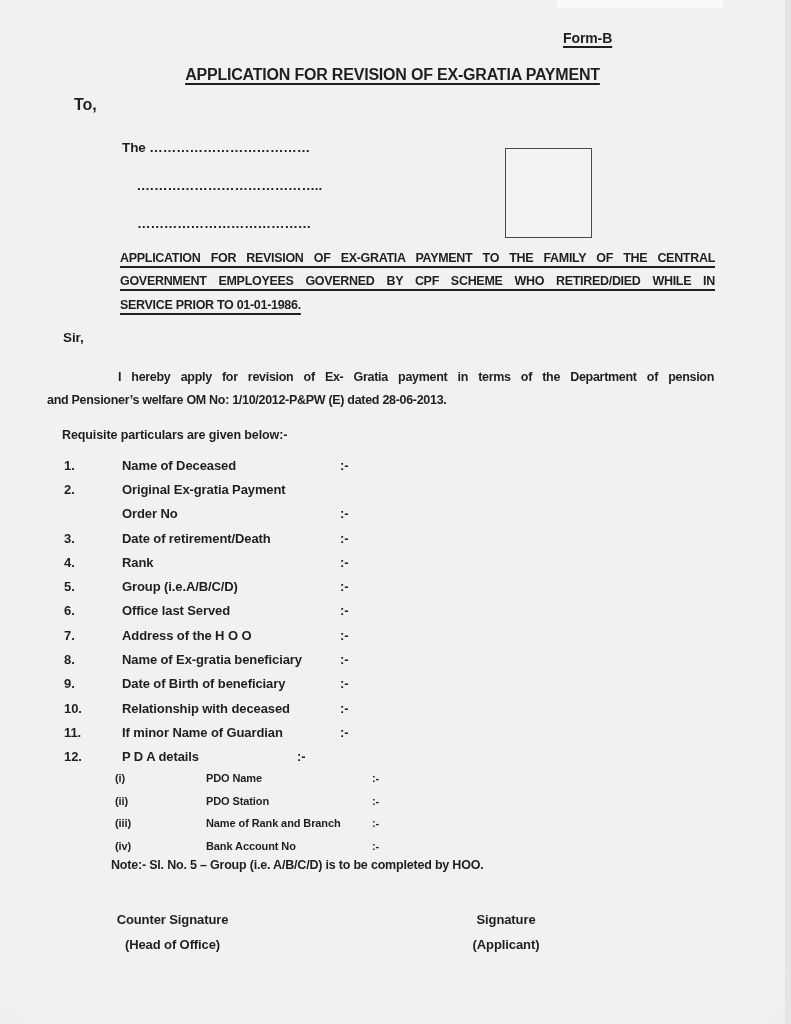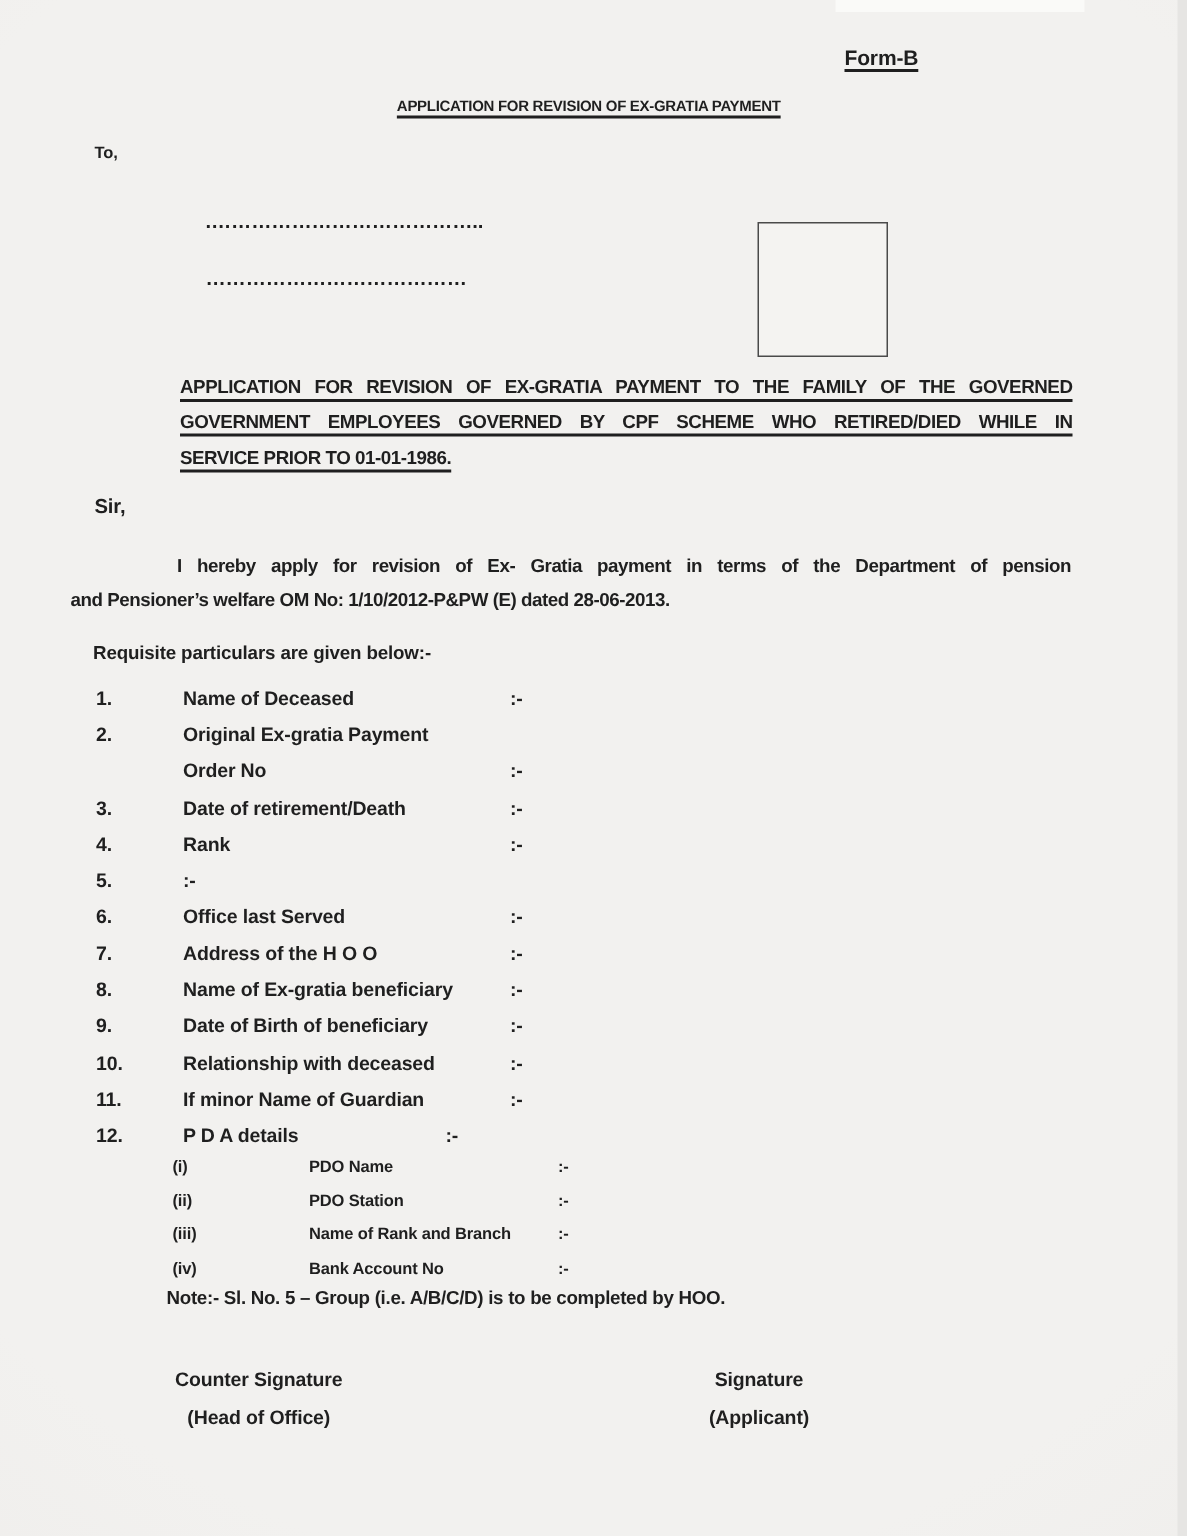--- a/index.html
+++ b/index.html
@@ -10,22 +10,22 @@
     font-family:"Liberation Sans","DejaVu Sans",sans-serif;
     font-weight:700;
     color:#1f1f1f;
     overflow:hidden;
     letter-spacing:-0.1px;
   }
   .u{text-decoration:underline;text-decoration-thickness:1.6px;text-underline-offset:3px;}
   .scan-strip{position:absolute;left:557px;top:0;width:166px;height:8px;background:#fafaf8;}
 
   .form-label{position:absolute;top:30px;left:563px;font-size:14px;}
-  .doc-title{position:absolute;top:66px;left:0;width:100%;text-align:center;font-size:10px;letter-spacing:-0.2px;}
-  .to-label{position:absolute;top:96px;left:63px;font-size:11px;text-align:right;}
+  .doc-title{position:absolute;top:66px;left:0;width:100%;text-align:center;font-size:16px;letter-spacing:-0.2px;}
+  .to-label{position:absolute;top:96px;left:74px;font-size:16px;text-align:right;}
 
   .addressee{position:absolute;top:129px;left:122px;font-size:13.5px;line-height:38px;}
   .addressee .ind{margin-left:15px;}
 
   .photo-box{position:absolute;left:505px;top:148px;width:85px;height:88px;border:1px solid #4a4a4a;background:#f4f3f1;}
 
   .subject{position:absolute;left:120px;top:247px;width:595px;font-size:12.5px;line-height:23.4px;letter-spacing:-0.3px;}
   .subject .jline{text-align:justify;text-align-last:justify;}
   .subject .lline{text-align:left;}
   .subject div{text-decoration:underline;text-decoration-thickness:1.8px;text-underline-offset:3.5px;}
@@ -62,28 +62,29 @@
 
   <div class="scan-strip"></div>
 
   <div class="form-label u">Form-B</div>
 
   <div class="doc-title"><span class="u">APPLICATION FOR REVISION OF EX-GRATIA PAYMENT</span></div>
 
   <div class="to-label">To,</div>
 
   <div class="addressee">
+    <div>The ………………………………</div>
     <div class="ind">.…………………………………..</div>
     <div class="ind">…………………………………</div>
   </div>
 
   <div class="photo-box"></div>
 
   <div class="subject">
-    <div class="jline">APPLICATION FOR REVISION OF EX-GRATIA PAYMENT TO THE FAMILY OF THE GOVERNED</div>
+    <div class="jline">APPLICATION FOR REVISION OF EX-GRATIA PAYMENT TO THE FAMILY OF THE CENTRAL</div>
     <div class="jline">GOVERNMENT EMPLOYEES GOVERNED BY CPF SCHEME WHO RETIRED/DIED WHILE IN</div>
     <div class="lline">SERVICE PRIOR TO 01-01-1986.</div>
   </div>
 
   <div class="sir-label">Sir,</div>
 
   <div class="body-para">
     <div class="l1">I hereby apply for revision of Ex- Gratia payment in terms of the Department of pension</div>
     <div class="l2">and Pensioner’s welfare OM No: 1/10/2012-P&amp;PW (E) dated 28-06-2013.</div>
   </div>
@@ -111,20 +112,21 @@
       <span class="i-label">Date of retirement/Death</span>
       <span class="i-colon">:-</span>
     </div>
     <div class="item-row">
       <span class="i-no">4.</span>
       <span class="i-label">Rank</span>
       <span class="i-colon">:-</span>
     </div>
     <div class="item-row">
       <span class="i-no">5.</span>
+      <span class="i-label">Group (i.e.A/B/C/D)</span>
       <span class="i-colon">:-</span>
     </div>
     <div class="item-row">
       <span class="i-no">6.</span>
       <span class="i-label">Office last Served</span>
       <span class="i-colon">:-</span>
     </div>
     <div class="item-row">
       <span class="i-no">7.</span>
       <span class="i-label">Address of the H O O</span>

